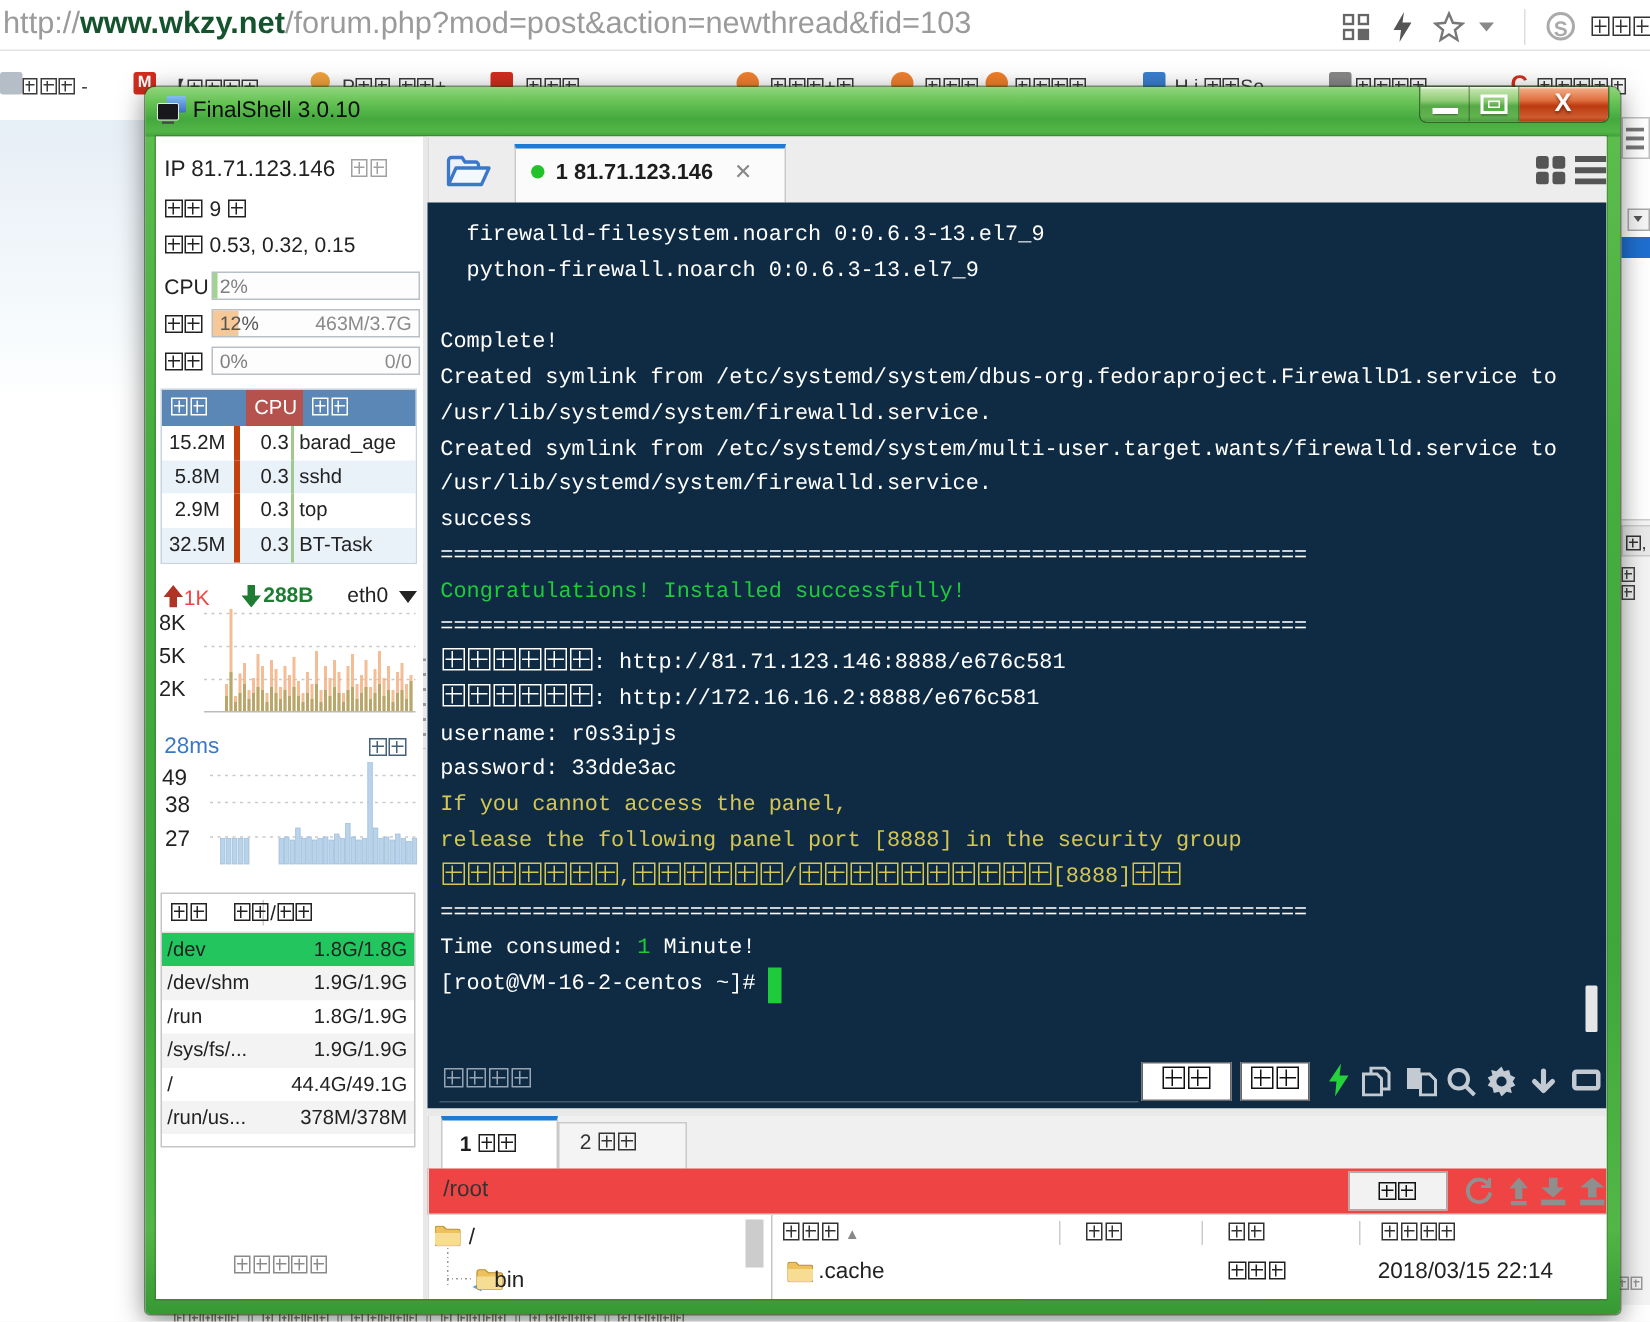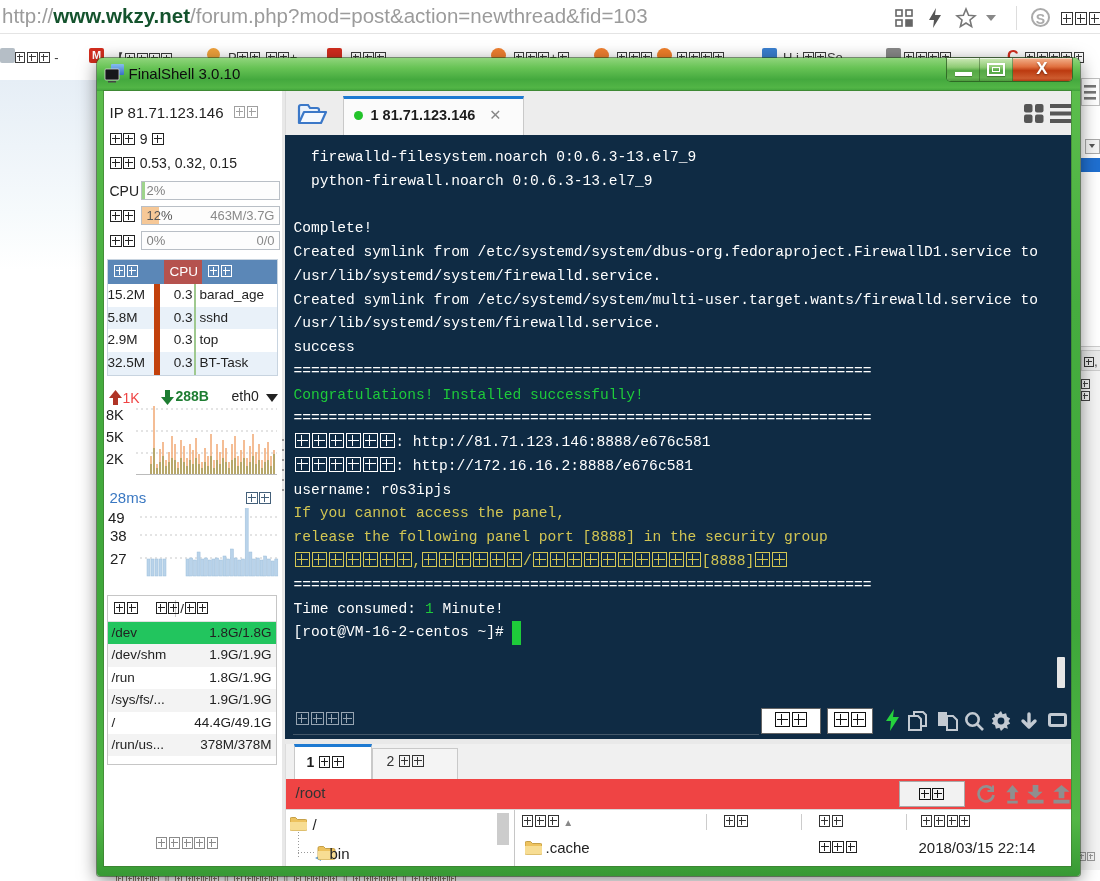--- a/index.html
+++ b/index.html
@@ -30,21 +30,21 @@
 .pbar{position:absolute;left:37px;width:139px;height:19px;border:1px solid #b9bfc6;background:#fdfdfd;font-size:13px;color:#808080}
 .pfill{position:absolute;left:0;top:0;bottom:0}
 .ptxt{position:absolute;left:5px;top:1px}
 .prt{position:absolute;right:4px;top:1px;color:#8a8a8a}
 #ptab{position:absolute;left:3px;top:168px;width:171px;border:1px solid #c8d4e0;font-size:13.5px}
 #phead{display:flex;color:#fff;height:24px;line-height:24px}
 #phead .hc1{width:56px;background:#5b87b7;padding-left:6px}
 #phead .hc2{width:38px;background:#b5524e;padding-left:6px}
 #phead .hc3{flex:1;background:#5b87b7;padding-left:6px}
 .prow{display:flex;height:22.7px;line-height:22.7px}
-.prow .c1{width:52px;text-align:left;border-right:6px solid #c2410c}
+.prow .c1{width:52px;text-align:center;border-right:4px solid #c2410c}
 .prow .c2{width:36px;text-align:right;border-right:2px solid #9fc98f;padding-right:1px}
 .prow .c3{flex:1;padding-left:4px;overflow:hidden}
 #dtab{position:absolute;left:3px;top:504px;width:170px;height:170px;border:1px solid #c6c6c6;font-size:13.5px}
 #dhead{height:26px;line-height:26px;border-bottom:1px solid #e0e0e0;position:relative}
 #dhead .s{position:absolute;left:67px;top:4px;bottom:4px;width:1px;background:#ccc}
 .drow{display:flex;height:22.4px;line-height:22.4px;padding:0 4px}
 .drow .dv{margin-left:auto}
 
 #right{position:absolute;left:181px;top:0;width:786px;height:775px;background:#ededed}
 #tabbar{position:absolute;left:0;top:0;width:786px;height:44px;background:#ededed;border-left:1px solid #dcdcdc}
@@ -425,20 +425,21 @@
             <div>/usr/lib/systemd/system/firewalld.service.</div>
             <div>Created symlink from /etc/systemd/system/multi-user.target.wants/firewalld.service to</div>
             <div>/usr/lib/systemd/system/firewalld.service.</div>
             <div>success</div>
             <div>==================================================================</div>
             <div class="g">Congratulations! Installed successfully!</div>
             <div>==================================================================</div>
             <div><i class="h"></i><i class="h"></i><i class="h"></i><i class="h"></i><i class="h"></i><i class="h"></i><span class="cn">:</span> http://81.71.123.146:8888/e676c581</div>
             <div><i class="h"></i><i class="h"></i><i class="h"></i><i class="h"></i><i class="h"></i><i class="h"></i><span class="cn">:</span> http://172.16.16.2:8888/e676c581</div>
             <div>username: r0s3ipjs</div>
+            <div>password: 33dde3ac</div>
             <div class="y">If you cannot access the panel,</div>
             <div class="y">release the following panel port [8888] in the security group</div>
             <div class="y"><i class="h"></i><i class="h"></i><i class="h"></i><i class="h"></i><i class="h"></i><i class="h"></i><i class="h"></i><span class="cn">,</span><i class="h"></i><i class="h"></i><i class="h"></i><i class="h"></i><i class="h"></i><i class="h"></i>/<i class="h"></i><i class="h"></i><i class="h"></i><i class="h"></i><i class="h"></i><i class="h"></i><i class="h"></i><i class="h"></i><i class="h"></i><i class="h"></i>[8888]<i class="h"></i><i class="h"></i></div>
             <div>==================================================================</div>
             <div>Time consumed: <span class="g">1</span> Minute!</div>
             <div>[root@VM-16-2-centos ~]#&nbsp;<span class="cur">&nbsp;</span></div>
           </div>
 
         <div class="abs" style="left:772px;top:522px;width:8px;height:31px;background:#e6e6e6;border-radius:1px"></div>
         <div id="cmdbar">

